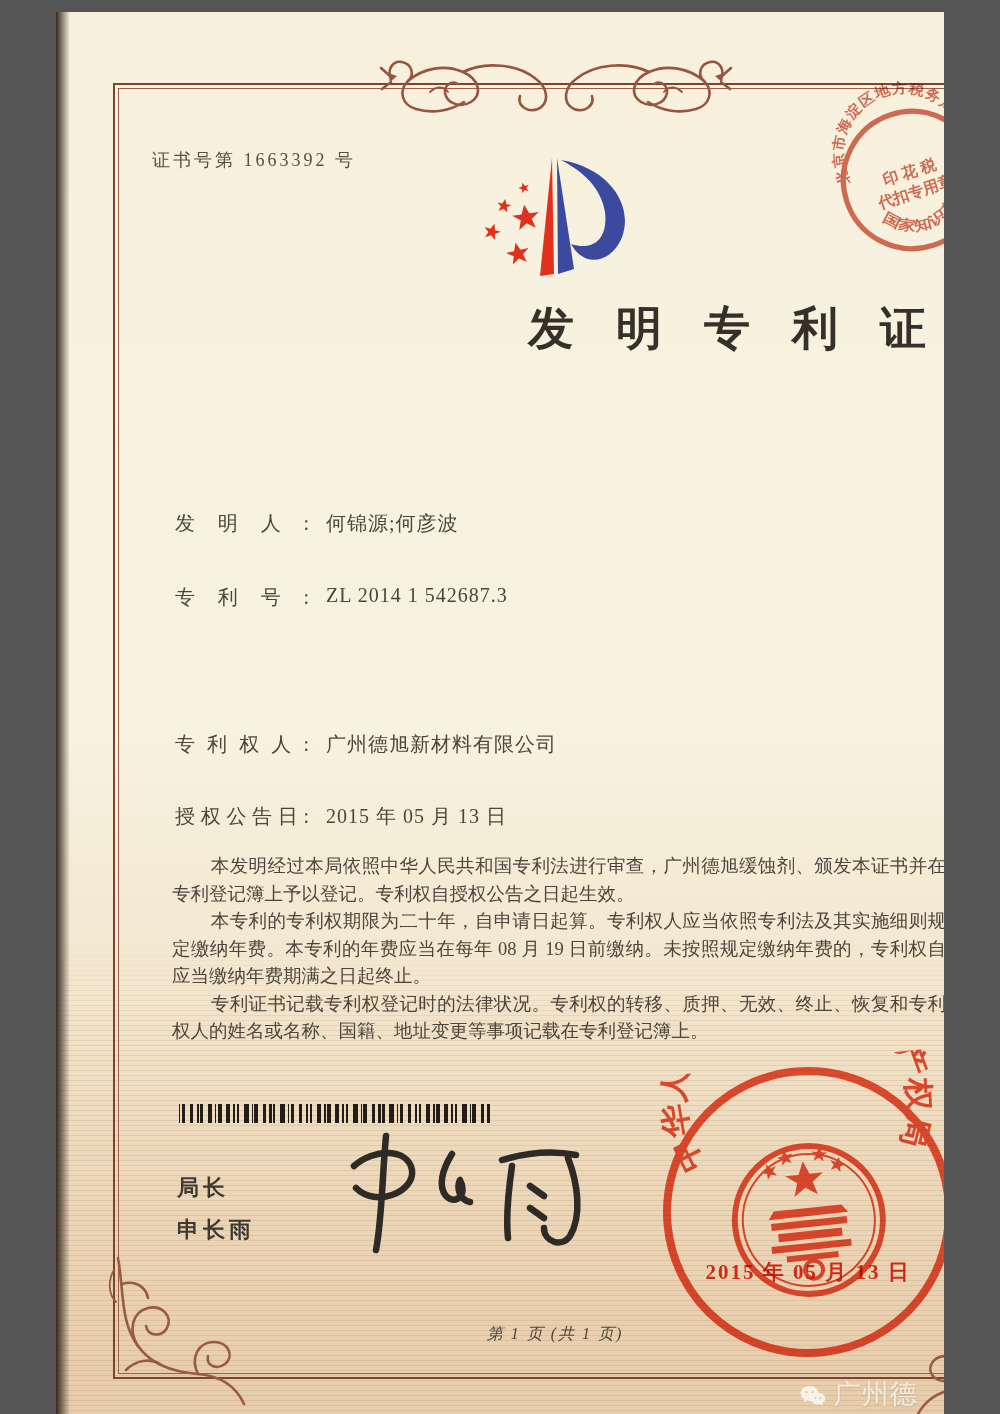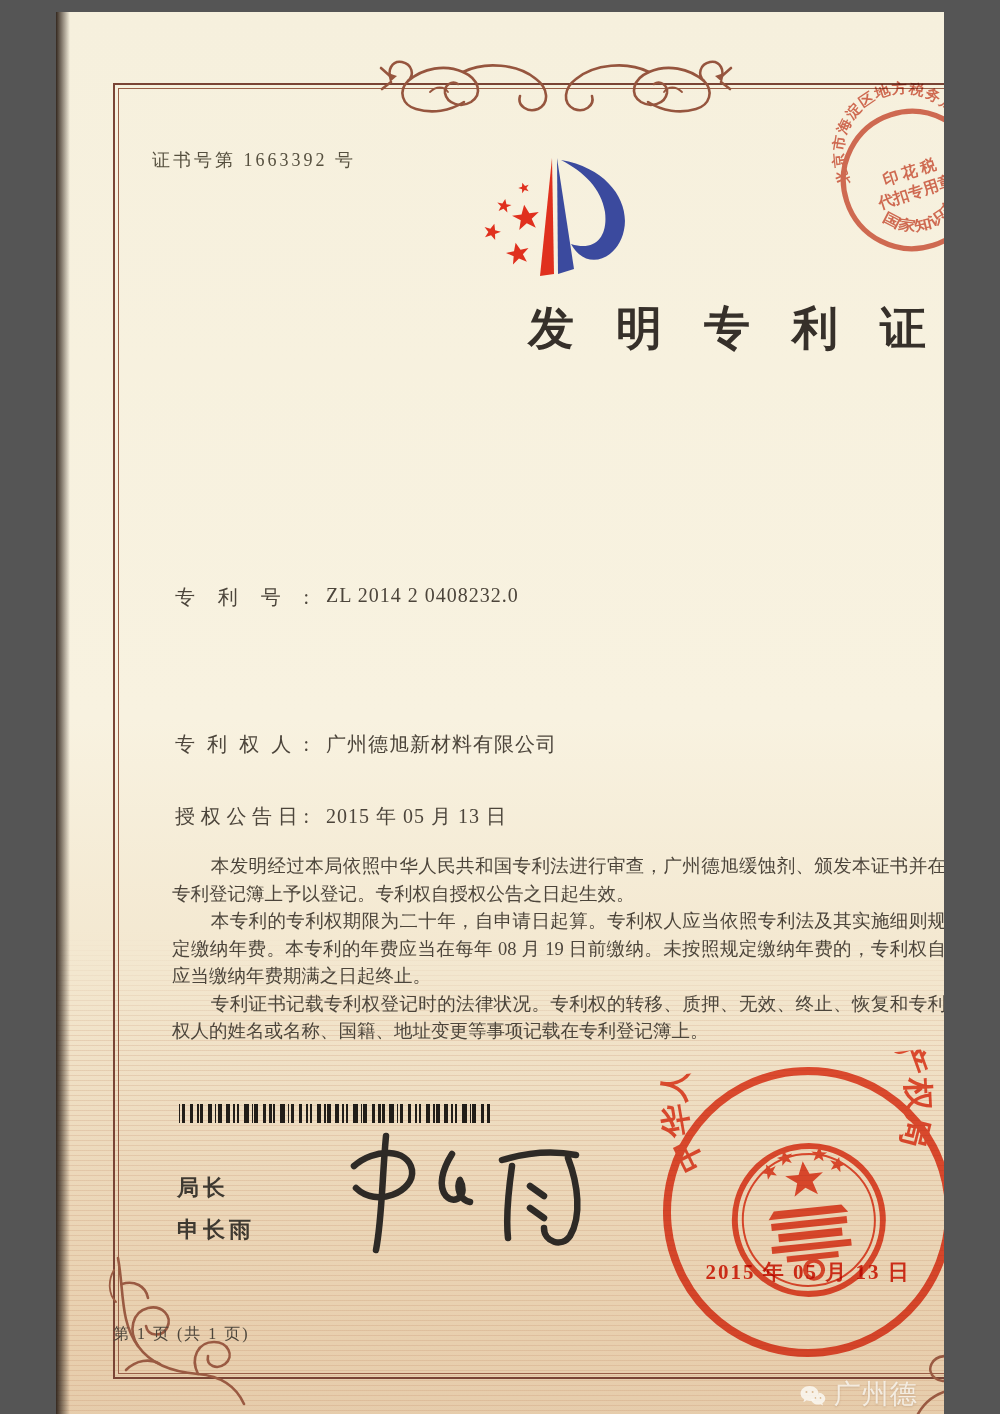--- a/index.html
+++ b/index.html
@@ -42,21 +42,21 @@
   .chief{position:absolute;left:121px;top:1155px;font-family:"Liberation Sans","DejaVu Sans",sans-serif;
     font-weight:700;font-size:22px;color:#3e3931;line-height:42px;letter-spacing:4px;}
   .sig{position:absolute;left:268px;top:1112px;}
   
   .seal{position:absolute;left:602px;top:1050px;width:300px;height:300px;opacity:.92;mix-blend-mode:multiply;transform:rotate(-6deg);}
   .seal-date{position:absolute;left:612px;top:1246px;width:280px;text-align:center;font-size:21px;font-weight:700;
     letter-spacing:2px;color:#df3520;mix-blend-mode:multiply;}
   
   .tax{position:absolute;left:752px;top:64px;width:208px;height:208px;opacity:.85;mix-blend-mode:multiply;}
   
-  .footer{position:absolute;left:57px;top:1312px;width:884px;font-size:16px;letter-spacing:2px;color:#4c453b;}
+  .footer{position:absolute;left:57px;top:1312px;width:884px;text-align:center;font-size:16px;letter-spacing:2px;color:#4c453b;font-style:italic;}
   
   .wm{position:absolute;left:744px;top:1364px;display:flex;align-items:flex-start;gap:8px;}
   .wm-text{font-family:"Liberation Sans","DejaVu Sans",sans-serif;font-size:27px;letter-spacing:1px;
     color:rgba(250,248,242,.82);text-shadow:0 1px 2px rgba(120,80,50,.25);}
 </style>
 </head>
 <body>
 
 <div class="page">
 
@@ -140,23 +140,27 @@
       <use href="#star" transform="translate(66,40) scale(0.55) rotate(-18)"></use>
       <use href="#star" transform="translate(46,58) scale(0.72) rotate(10)"></use>
       <use href="#star" transform="translate(68,70) scale(1.35) rotate(-8)"></use>
       <use href="#star" transform="translate(34,84) scale(0.85) rotate(16)"></use>
       <use href="#star" transform="translate(60,106) scale(1.15) rotate(-12)"></use>
     </g>
   </svg>
 
   <div class="title">发明专利证书</div>
 
+  <div class="field" style="top:498px">
+    <span class="flabel">发明人:</span>
+    <span class="fvalue">何锦源;何彦波</span>
+  </div>
   <div class="field" style="top:572px">
     <span class="flabel">专利号:</span>
-    <span class="fvalue">ZL 2014 2 0408232.0</span>
+    <span class="fvalue">ZL 2014 1 542687.3</span>
   </div>
   <div class="field" style="top:719px">
     <span class="flabel">专利权人:</span>
     <span class="fvalue">广州德旭新材料有限公司</span>
   </div>
   <div class="field" style="top:791px">
     <span class="flabel">授权公告日:</span>
     <span class="fvalue">2015 年 05 月 13 日</span>
   </div>
 

